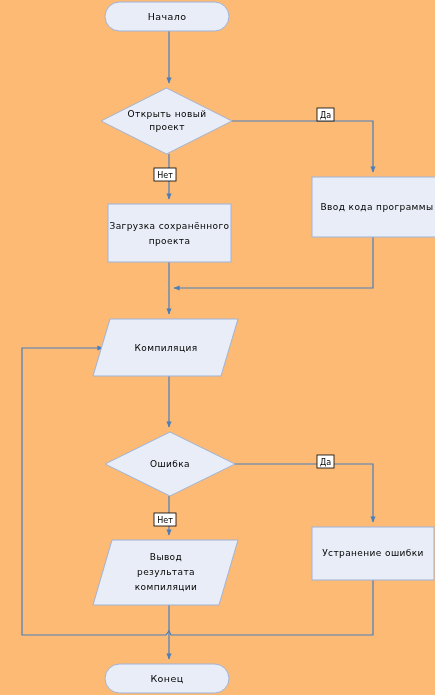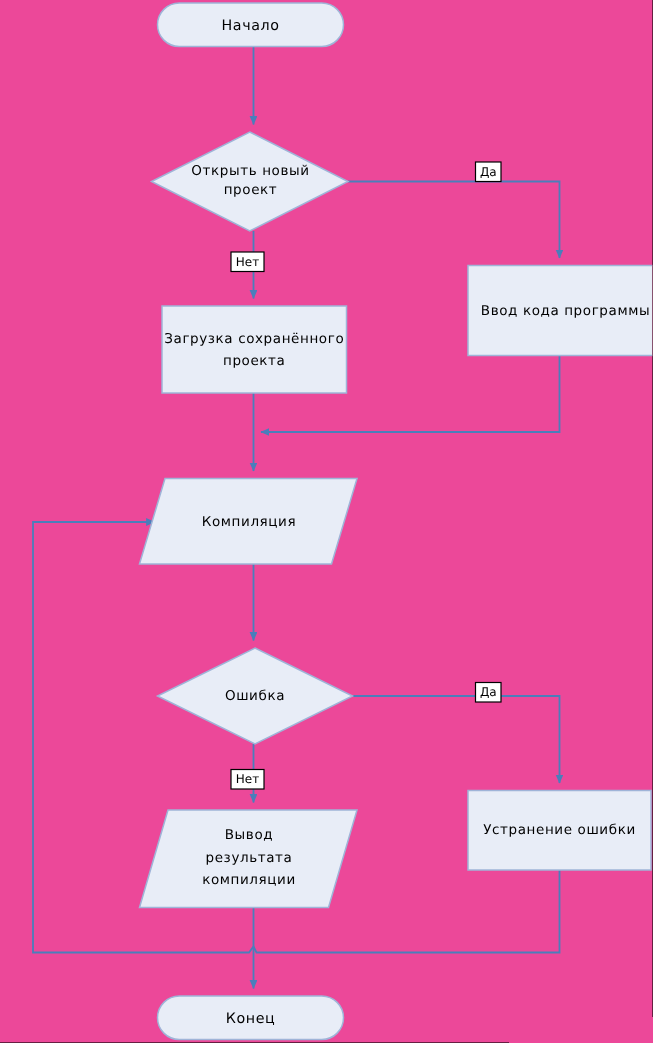--- a/index.html
+++ b/index.html
@@ -4,21 +4,21 @@
 <style>
   html, body {
     margin: 0;
     padding: 0;
     background: #000000;
   }
   #chart-root {
     position: relative;
     width: 435px;
     height: 695px;
-    background: #ec4899;
+    background: #fdba74;
     overflow: hidden;
     font-family: "DejaVu Sans", sans-serif;
   }
   svg#flow {
     display: block;
     width: 435px;
     height: 695px;
   }
   .node-shape {
     fill: #e8edf7;

